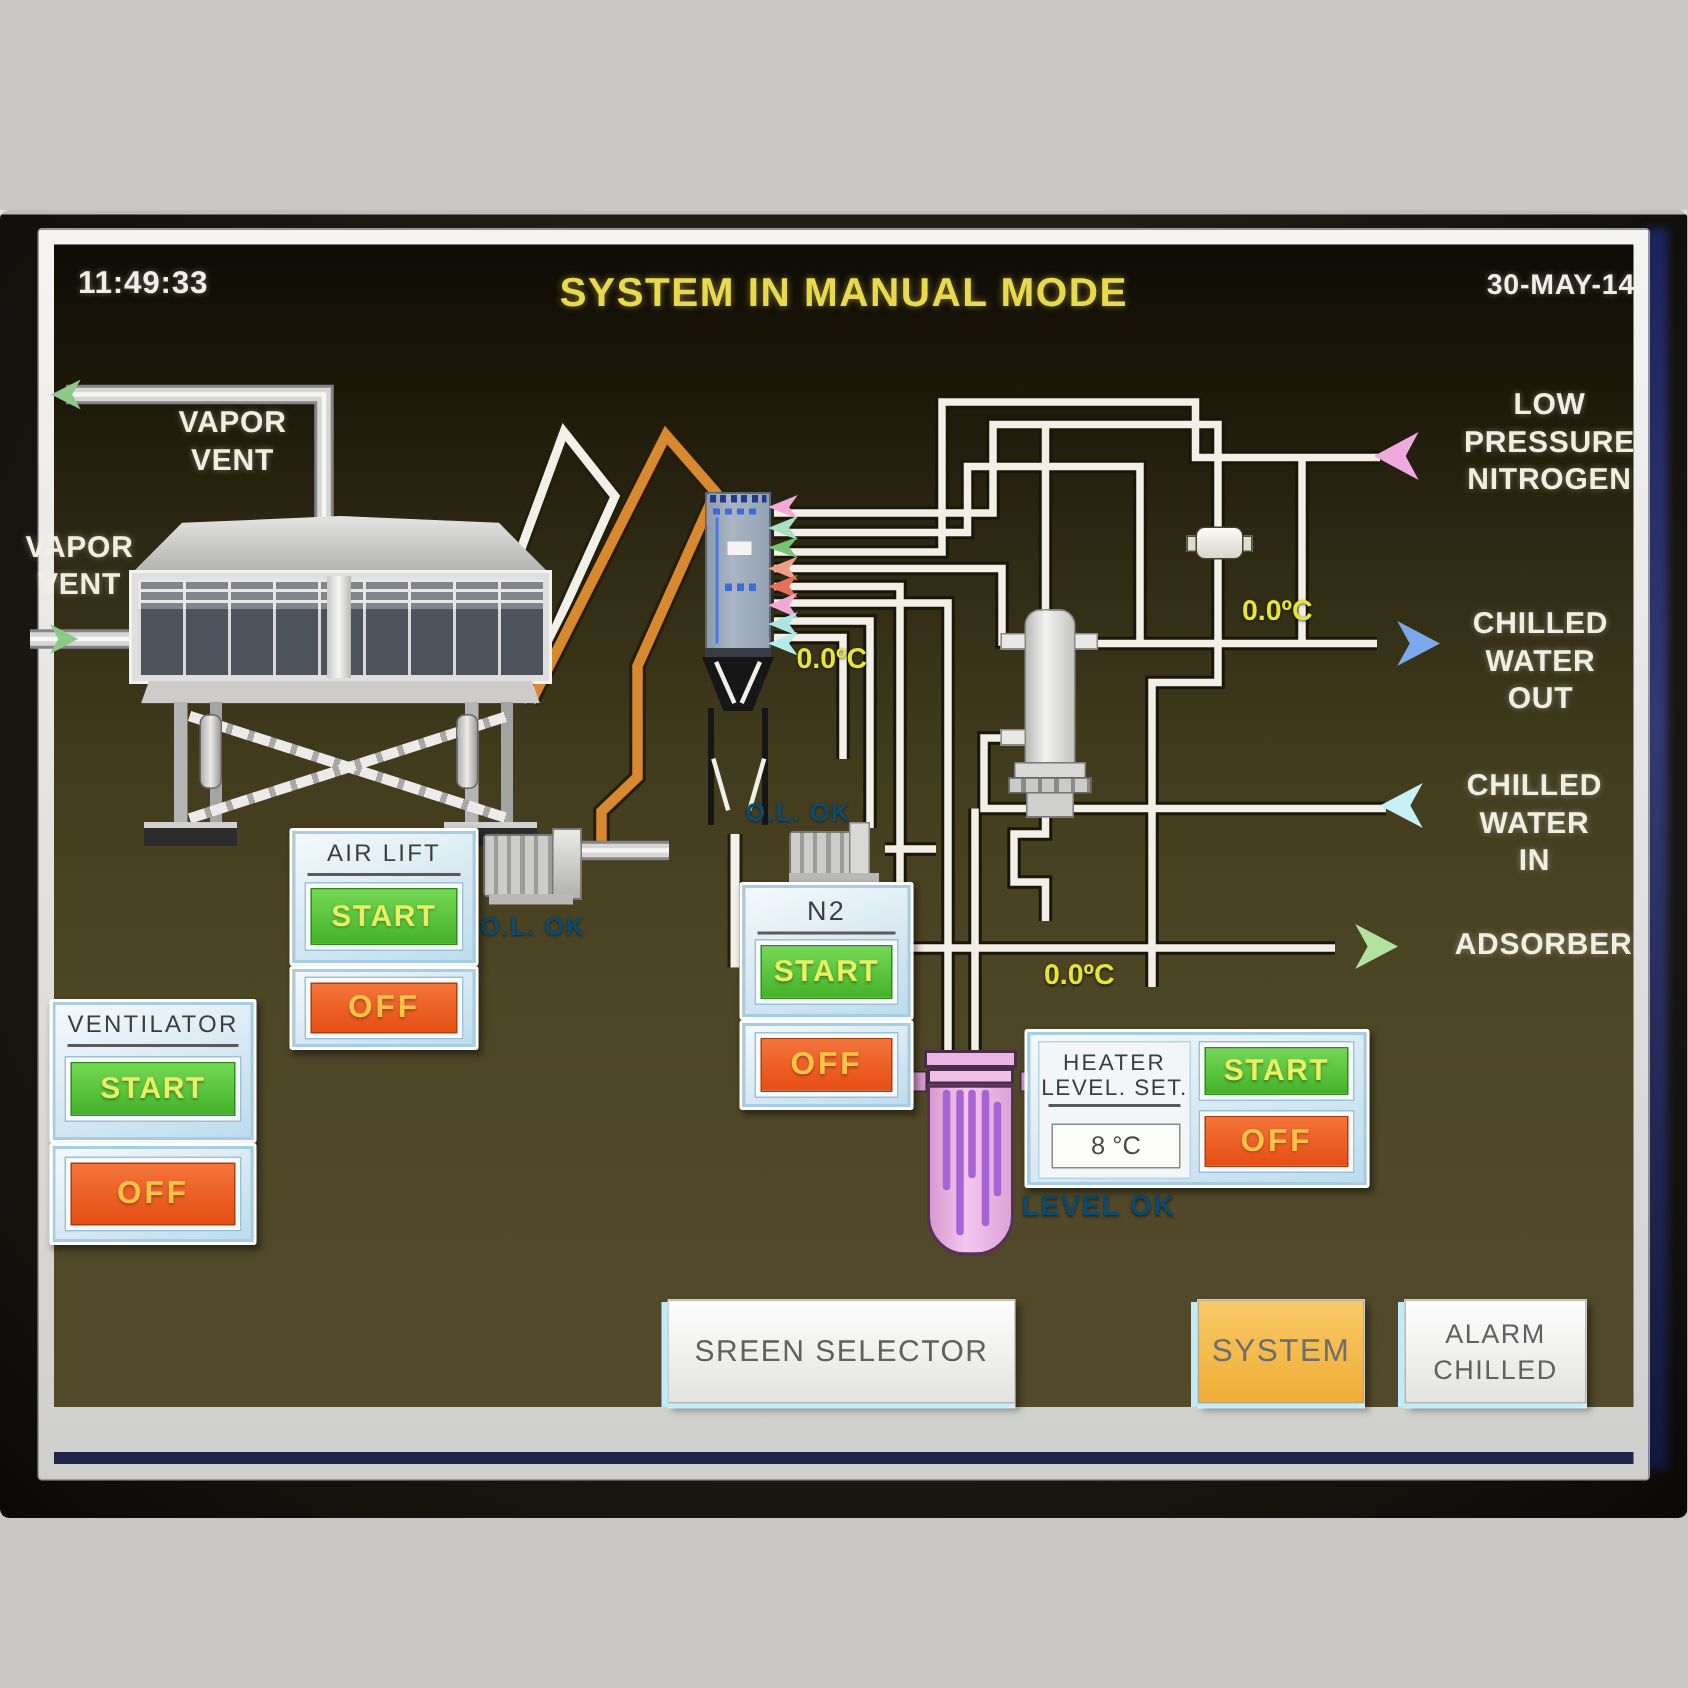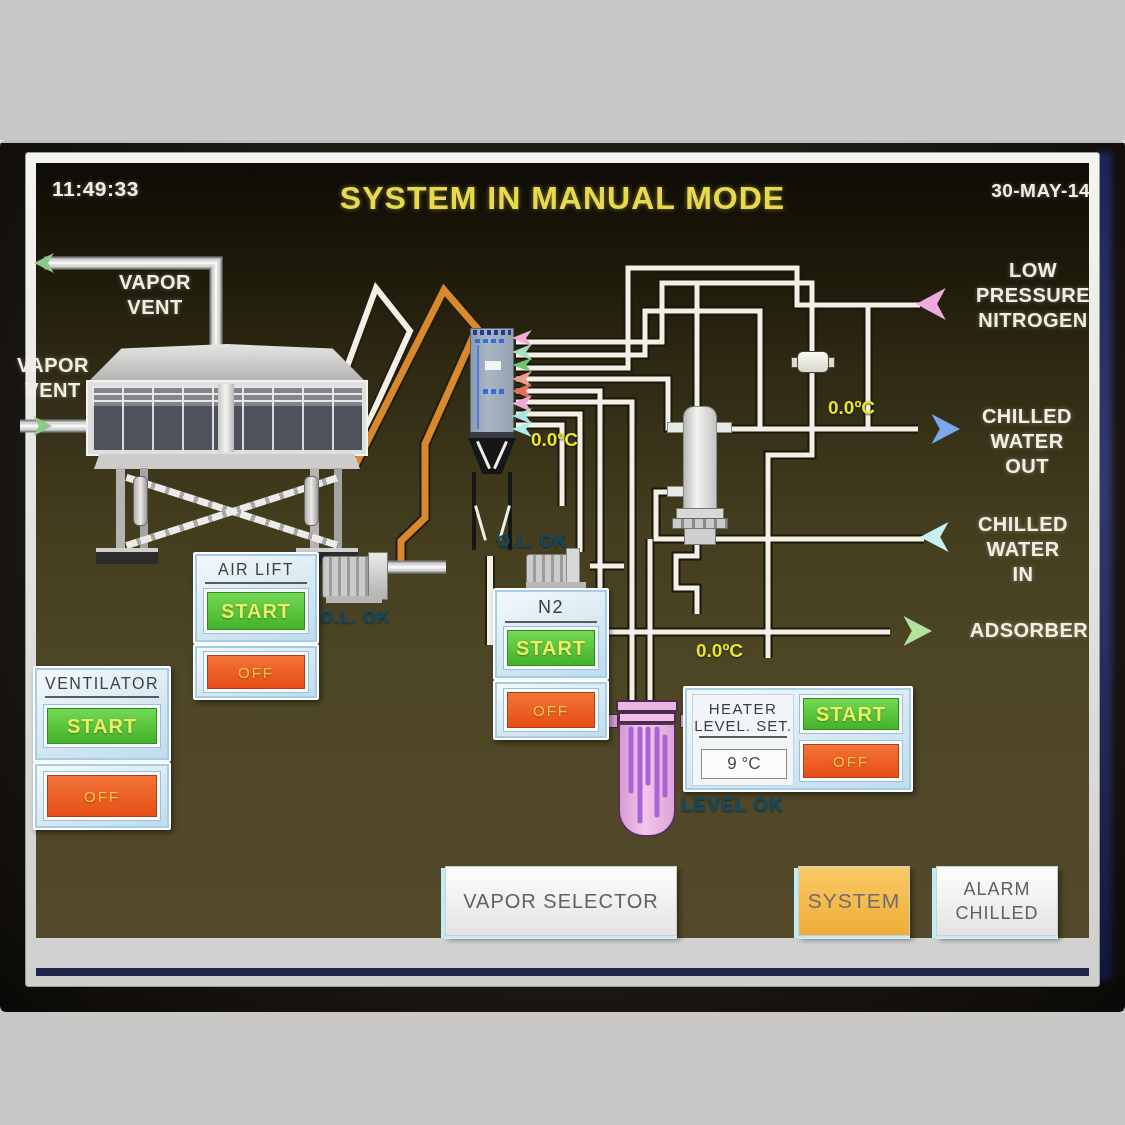--- a/index.html
+++ b/index.html
@@ -18,21 +18,21 @@
   .hmi{background:linear-gradient(160deg,#f4fafd,#d6e8f2 55%,#bcdcee);border:2px solid #fdfeff;
        box-shadow:inset 0 0 0 2px #a6cde2,2px 3px 5px rgba(0,0,0,.45);border-radius:2px}
   .ptitle{color:#3e3e3e;font-size:16px;letter-spacing:1.5px;text-align:center;padding-top:7px;white-space:nowrap}
   .prule{height:2px;background:#5a5a5a;margin:3px 10px 0 10px}
   .bframe{background:#f6fbfe;border:1px solid #9cc0d4;padding:3px;box-sizing:border-box}
   button{font-family:inherit;padding:0;margin:0}
   .bstart{width:100%;height:100%;background:linear-gradient(180deg,#74d854,#44b22a);border:1px solid #2e8c1c;
           color:#e9f062;font-weight:700;font-size:20px;letter-spacing:1px;display:flex;align-items:center;justify-content:center;
           text-shadow:0 1px 2px rgba(0,0,0,.35);cursor:pointer}
   .boff{width:100%;height:100%;background:linear-gradient(180deg,#f3743a,#e64e14);border:1px solid #b23c0c;
-        color:#ffc34a;font-weight:400;font-size:15px;letter-spacing:2px;display:flex;align-items:center;justify-content:center;
+        color:#ffc34a;font-weight:700;font-size:21px;letter-spacing:2px;display:flex;align-items:center;justify-content:center;
         text-shadow:0 1px 2px rgba(0,0,0,.3);cursor:pointer}
   .valdisp{background:#fcfcfa;border:1px solid #8a8a88;color:#4a4a4a;font-size:17px;display:flex;align-items:center;justify-content:center}
   
   .fbtn{background:linear-gradient(180deg,#fefefe,#e3e3e1);color:#616161;font-size:20px;letter-spacing:1px;
         display:flex;align-items:center;justify-content:center;border:1px solid #cfcfcd;
         box-shadow:-4px 2px 0 #c2ebf8,0 3px 0 #d4eef8,3px 4px 5px rgba(0,0,0,.4);cursor:pointer;text-align:center}
   .freset{background:linear-gradient(180deg,#f9c968,#efad36);color:#6e6e6e}
   
   .chev-l{clip-path:polygon(0 50%,62% 0,44% 50%,62% 100%)}
   .chev-r{clip-path:polygon(100% 50%,38% 0,56% 50%,38% 100%)}
@@ -186,21 +186,21 @@
 
   <div class="abs" style="left:322px;top:556px;width:48px;height:40px;background:repeating-linear-gradient(90deg,#cccccb 0 6px,#9c9c9a 6px 9px);border:1px solid #777;border-radius:3px"></div>
   <div class="abs" style="left:368px;top:552px;width:18px;height:46px;background:linear-gradient(180deg,#eaeae8,#b0b0ae);border:1px solid #777"></div>
   <div class="abs" style="left:326px;top:596px;width:56px;height:7px;background:#b8b8b6"></div>
 
   <div class="abs" style="left:526px;top:554px;width:42px;height:28px;background:repeating-linear-gradient(90deg,#cccccb 0 6px,#9c9c9a 6px 9px);border:1px solid #777;border-radius:3px"></div>
   <div class="abs" style="left:566px;top:548px;width:12px;height:38px;background:#d8d8d6;border:1px solid #888"></div>
   <div class="abs" style="left:526px;top:582px;width:60px;height:6px;background:#b8b8b6"></div>
 
   <div class="abs lbl" style="left:52px;top:176px;font-size:21px;text-align:left">11:49:33</div>
-  <div class="abs" style="left:286px;top:180px;width:553px;text-align:center;color:#e9d94f;font-size:32px;font-weight:700;letter-spacing:1px;text-shadow:0 0 5px rgba(233,217,79,.5)">SYSTEM IN MANUAL MODE</div>
+  <div class="abs" style="left:286px;top:180px;width:553px;text-align:center;color:#e9d94f;font-size:27px;font-weight:700;letter-spacing:1px;text-shadow:0 0 5px rgba(233,217,79,.5)">SYSTEM IN MANUAL MODE</div>
   <div class="abs lbl" style="left:960px;top:178px;width:130px;font-size:19px;text-align:right">30-MAY-14</div>
 
   <div class="abs chev-l" style="left: 34px; top: 253px; width: 32px; height: 20px; background: rgb(140, 200, 136);"></div>
   <div class="abs lbl" style="left:105px;top:270px;width:100px">
     <span>VAPOR</span><br>
     <span>VENT</span>
   </div>
   <div class="abs lbl" style="left:6px;top:353px;width:94px">
     <span>VAPOR</span><br>
     <span>VENT</span>
@@ -275,31 +275,31 @@
     <div class="bframe" style="position:absolute;left:8px;top:6px;width:96px;height:44px">
       <button class="boff">OFF</button>
     </div>
   </div>
 
   <div class="abs hmi" style="left:683px;top:686px;width:226px;height:102px">
     <div class="abs" style="left:7px;top:6px;width:100px;height:90px;background:#f2f6f9;border:1px solid #bcd4e2">
       <div style="color:#3e3e3e;font-size:15px;letter-spacing:1.5px;text-align:center;padding-top:5px">HEATER</div>
       <div style="color:#3e3e3e;font-size:15px;letter-spacing:1px;text-align:center">LEVEL. SET.</div>
       <div class="prule" style="margin:2px 6px 0 6px"></div>
-      <div class="valdisp" style="position:absolute;left:8px;top:54px;width:84px;height:28px">9 °C</div>
+      <div class="valdisp" style="position:absolute;left:8px;top:54px;width:84px;height:28px">8 °C</div>
     </div>
     <div class="bframe" style="position:absolute;left:114px;top:6px;width:104px;height:40px">
       <button class="bstart">START</button>
     </div>
     <div class="bframe" style="position:absolute;left:114px;top:52px;width:104px;height:42px">
       <button class="boff">OFF</button>
     </div>
   </div>
 
-  <button class="abs fbtn" style="left:445px;top:866px;width:232px;height:70px">VAPOR SELECTOR</button>
+  <button class="abs fbtn" style="left:445px;top:866px;width:232px;height:70px">SREEN SELECTOR</button>
   <button class="abs fbtn freset" style="left:798px;top:866px;width:112px;height:70px;font-size:21px">SYSTEM</button>
   <button class="abs fbtn" style="left:936px;top:866px;width:122px;height:70px;font-size:18px;line-height:24px;flex-direction:column">
     <span>ALARM</span>
     <span>CHILLED</span>
   </button>
 
   <div class="abs" style="left:36px;top:968px;width:1053px;height:8px;background:#20264a"></div>
 
 </div>
 

